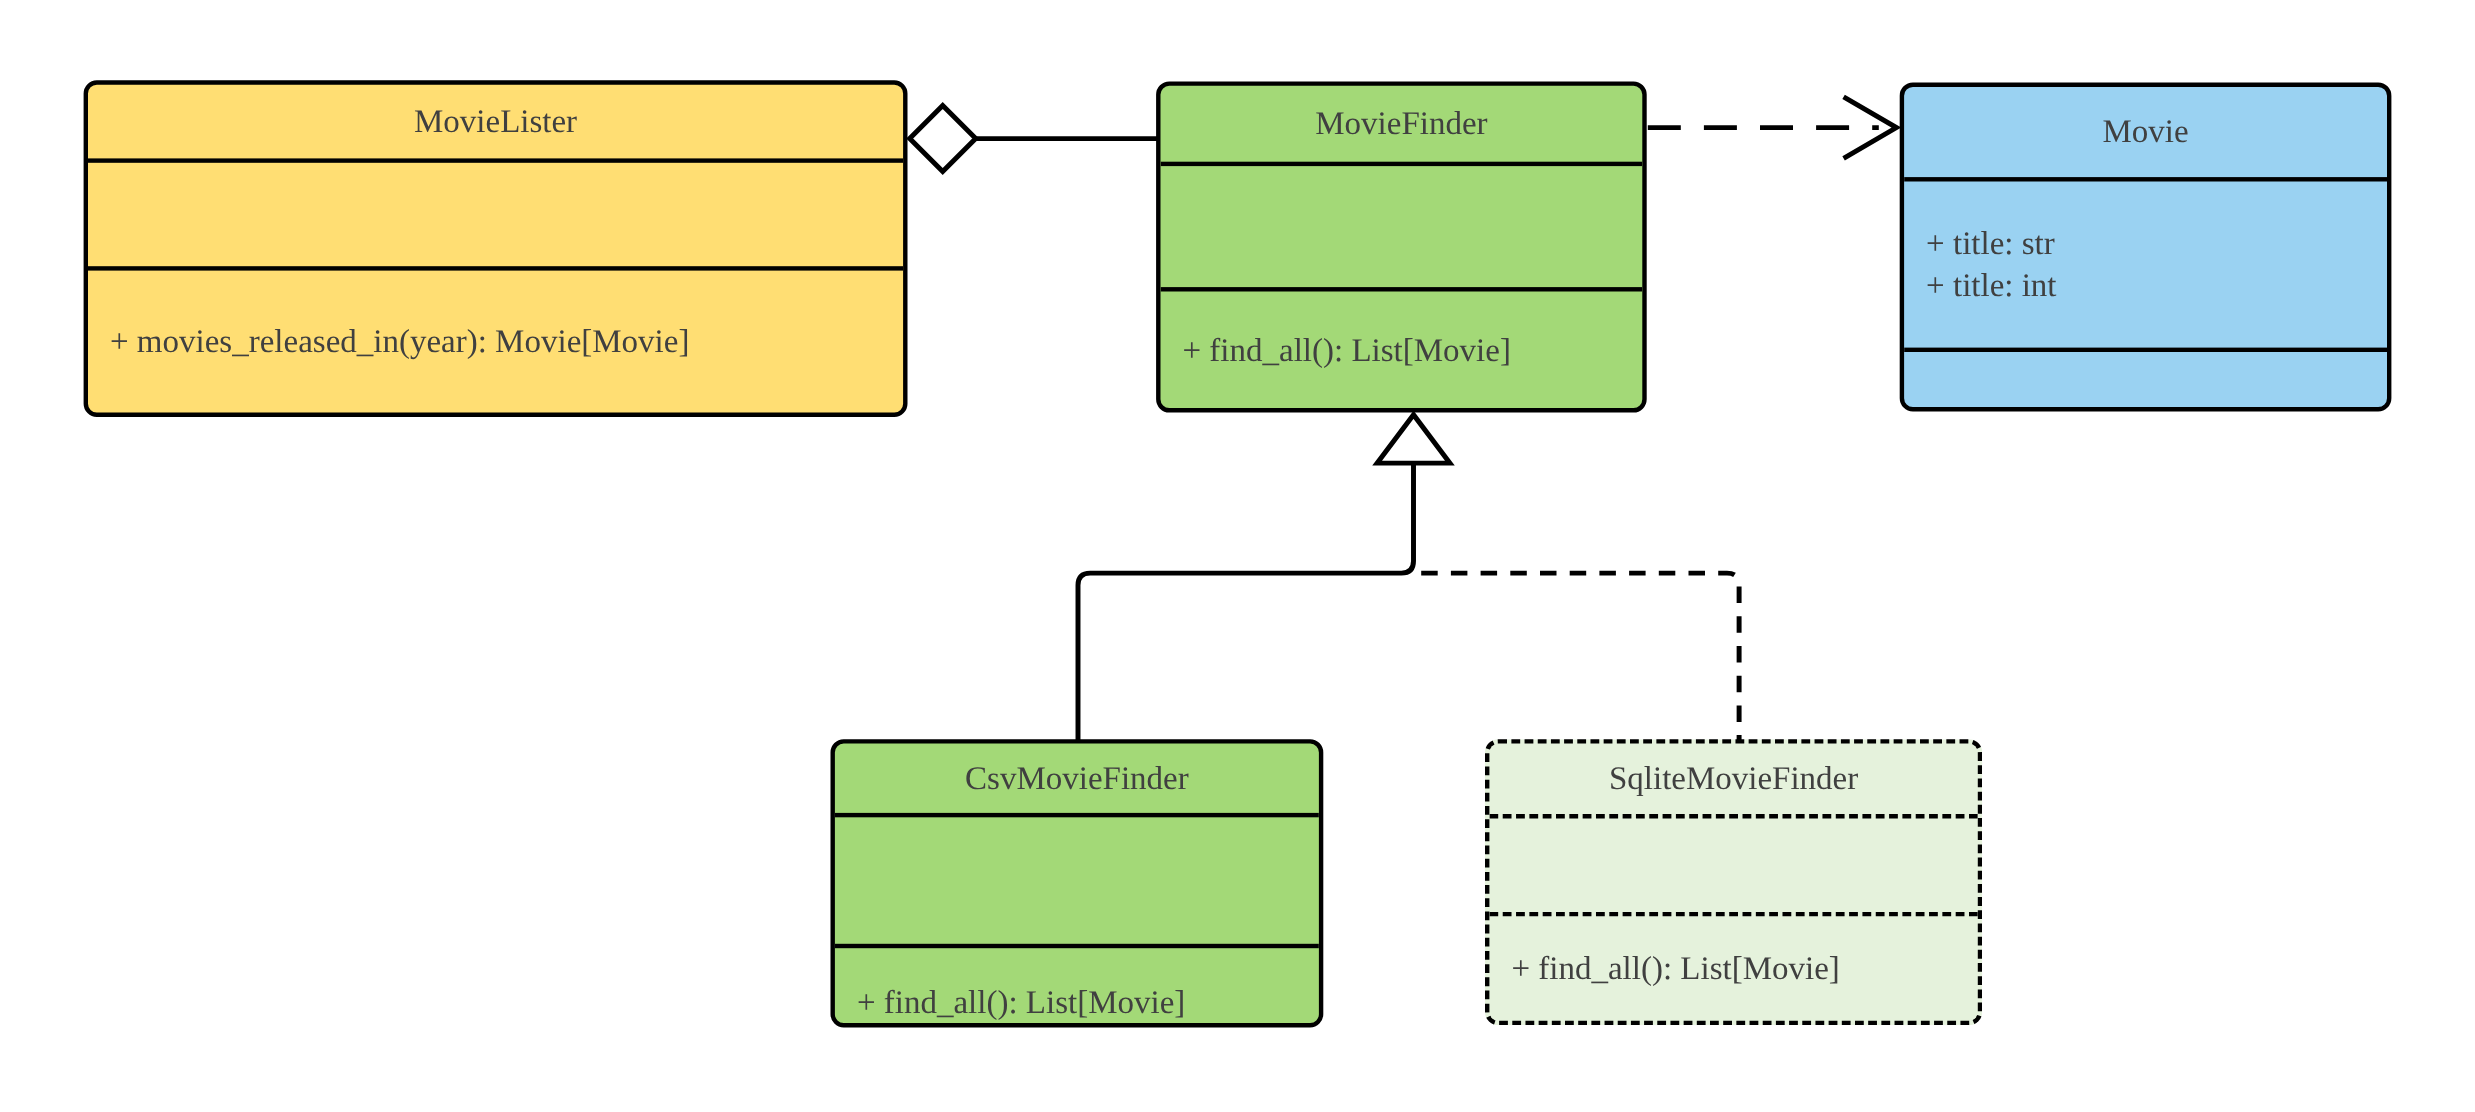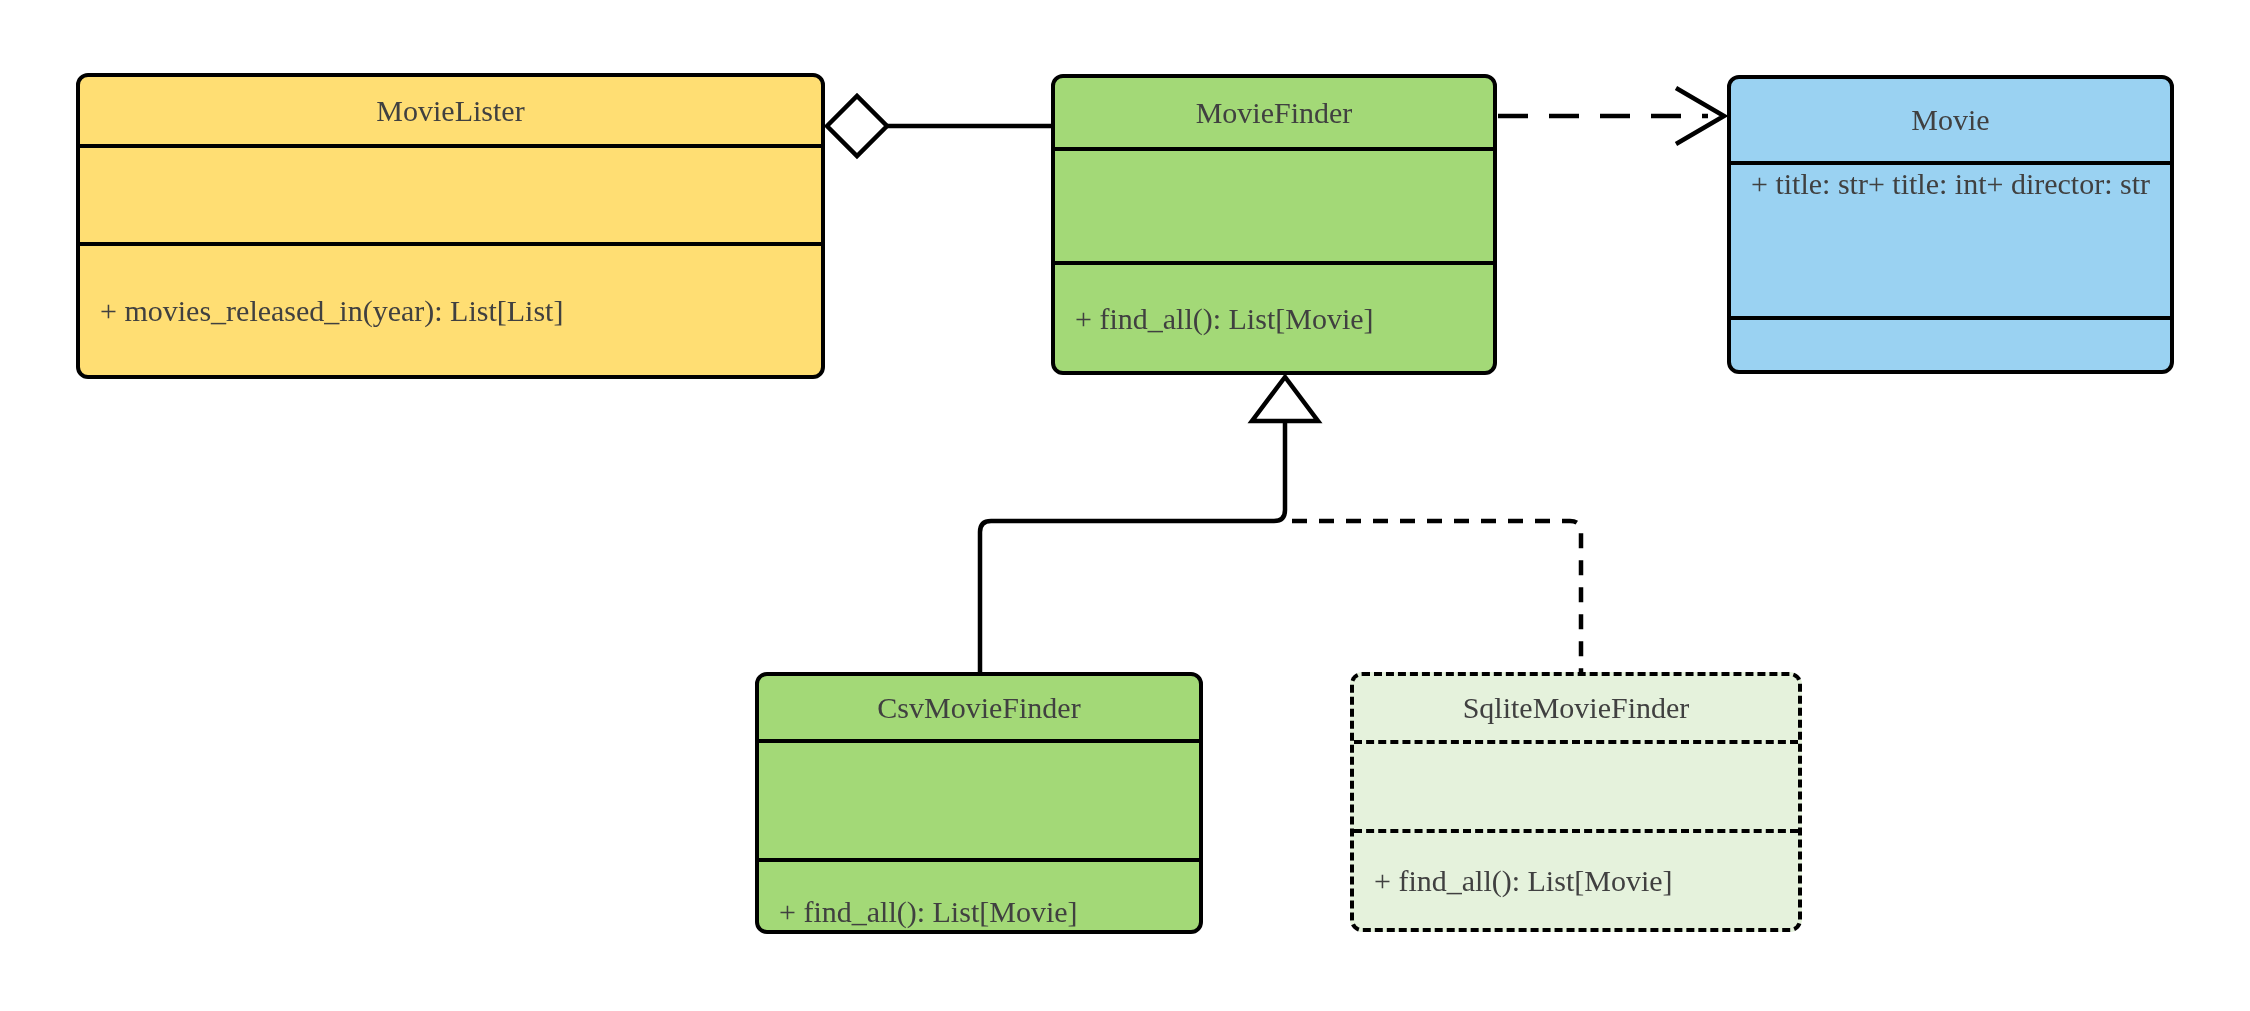--- a/index.html
+++ b/index.html
@@ -58,21 +58,21 @@
     display: flex;
     align-items: center;
     justify-content: center;
     white-space: nowrap;
   }
   .uml-class .attrs {
     flex: 0 0 auto;
     box-sizing: border-box;
     border-bottom: 4px solid var(--stroke, #000);
     display: flex;
-    flex-direction: row;
+    flex-direction: column;
     justify-content: center;
     padding: 0 20px;
   }
   .uml-class .methods {
     flex: 1 1 auto;
     display: flex;
     flex-direction: column;
     justify-content: center;
     padding: 0 20px;
   }
@@ -120,38 +120,37 @@
     
     <g>
       <path class="conn gen-dash" d="M1292,521 H1570 Q1581,521 1581,532 V674"></path>
     </g>
   </svg>
 
   <div class="uml-class c-movielister" style="left:76px; top:73px; width:749px; height:306px;">
     <div class="title" style="height:71px">MovieLister</div>
     <div class="attrs" style="height:98px"></div>
     <div class="methods">
-      <div class="member">+ movies_released_in(year): List[List]</div>
+      <div class="member">+ movies_released_in(year): Movie[Movie]</div>
     </div>
   </div>
 
   <div class="uml-class c-moviefinder" style="left:1051px; top:74px; width:446px; height:301px;">
     <div class="title" style="height:73px">MovieFinder</div>
     <div class="attrs" style="height:114px"></div>
     <div class="methods">
       <div class="member">+ find_all(): List[Movie]</div>
     </div>
   </div>
 
   <div class="uml-class c-movie" style="left:1727px; top:75px; width:447px; height:299px;">
     <div class="title" style="height:86px">Movie</div>
     <div class="attrs" style="height:155px">
       <div class="member">+ title: str</div>
       <div class="member">+ title: int</div>
-      <div class="member">+ director: str</div>
     </div>
     <div class="methods"></div>
   </div>
 
   <div class="uml-class c-csvfinder" style="left:755px; top:672px; width:448px; height:262px;gap:29px;">
     <div class="title" style="height:67px">CsvMovieFinder</div>
     <div class="attrs" style="height:90px"></div>
     <div class="methods">
       <div class="member">+ find_all(): List[Movie]</div>
     </div>

